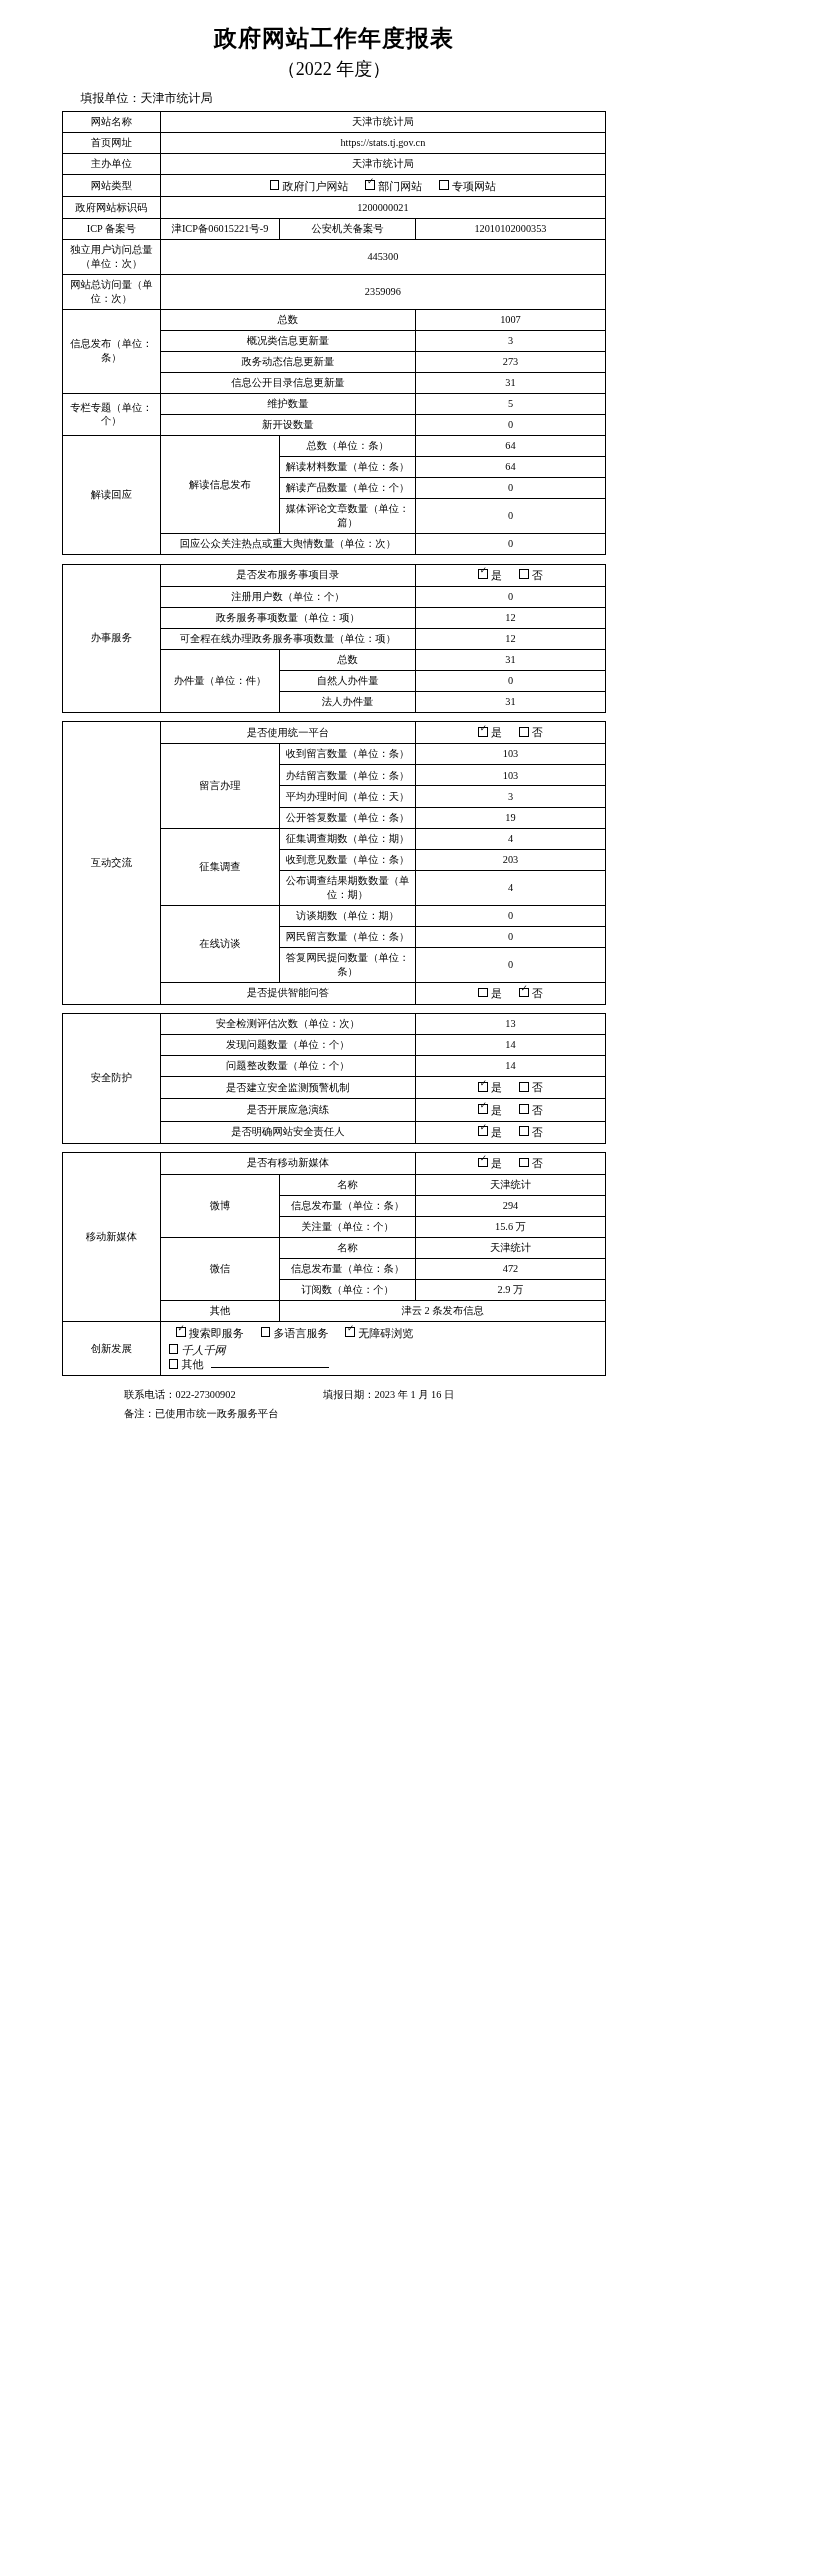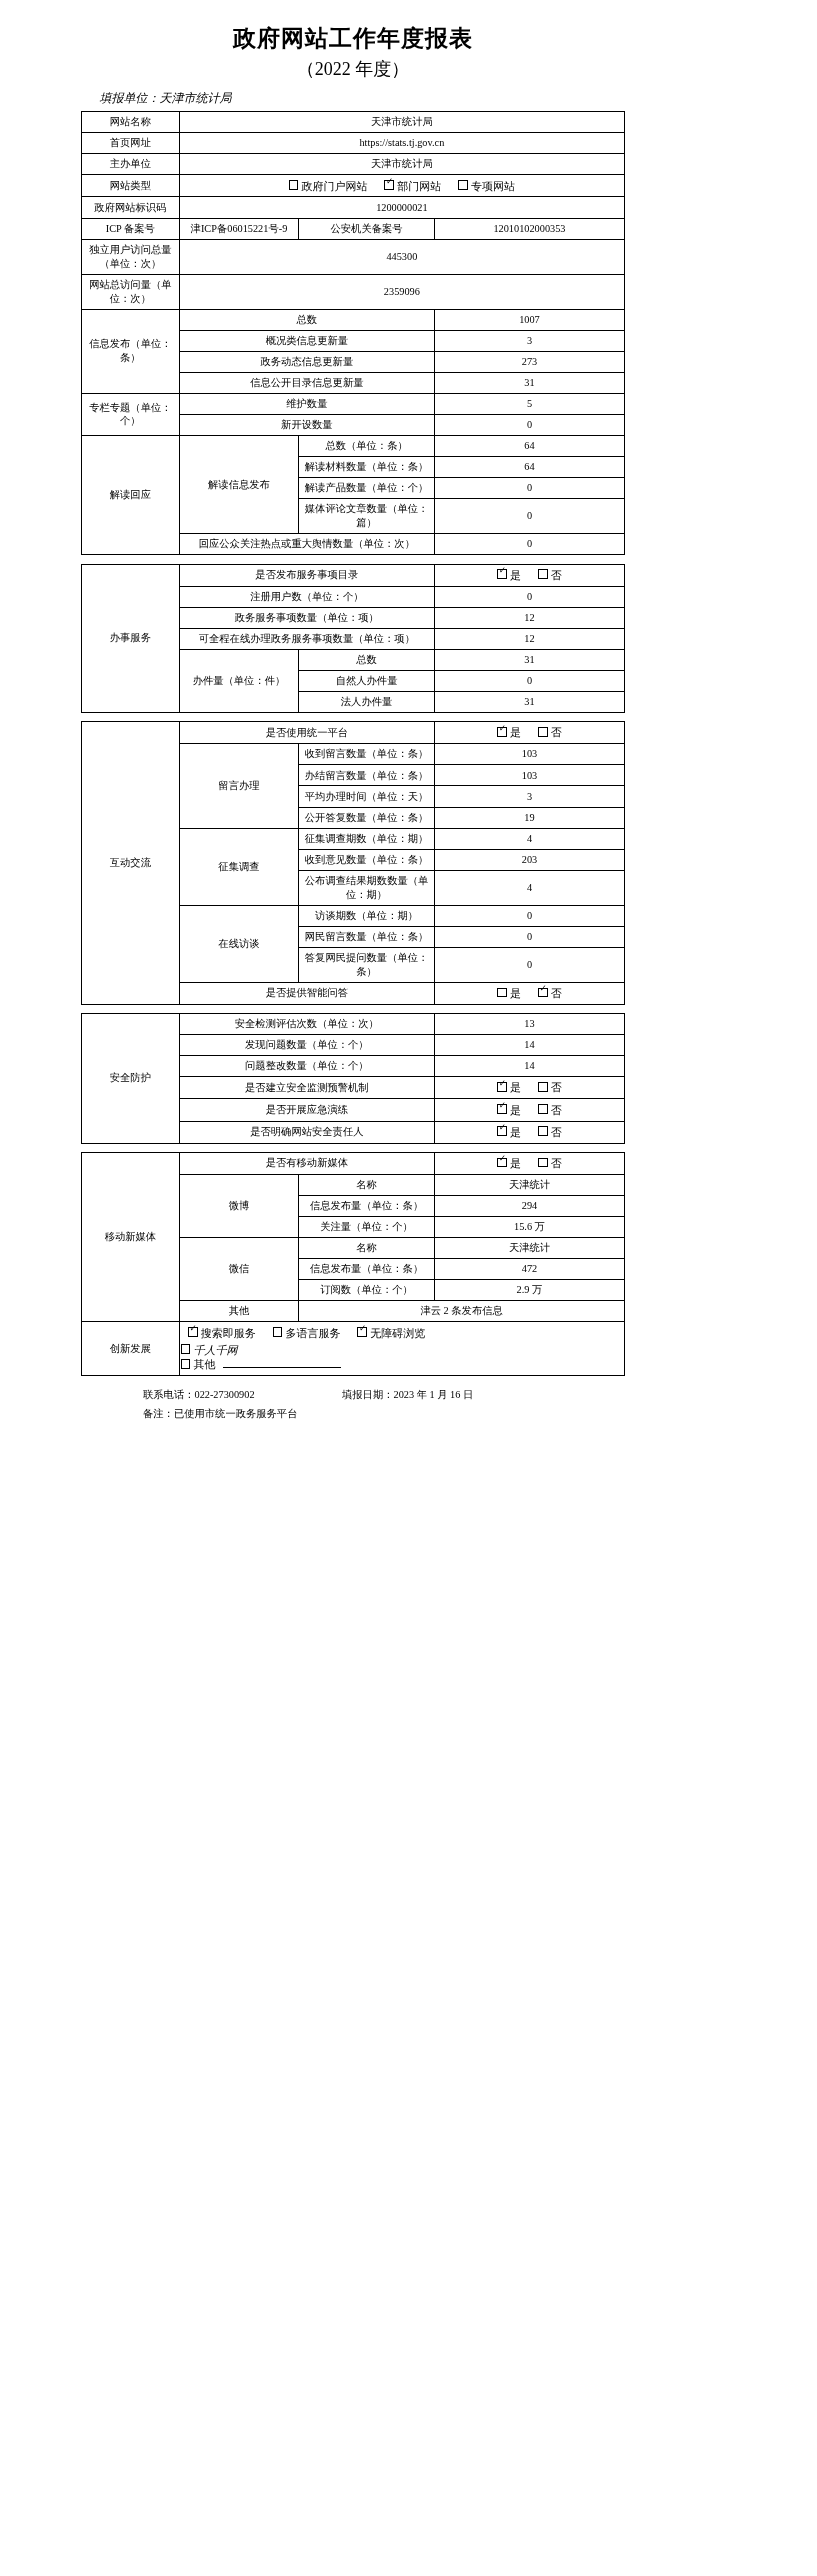--- a/index.html
+++ b/index.html
@@ -1,20 +1,20 @@
 <!DOCTYPE html>
 <html style="font-size:8.2px"><head>
 <meta charset="utf-8">
 <style>
   html,body{margin:0;padding:0;background:#fff;}
   body{width:818px;font-family:"Liberation Serif","DejaVu Serif",serif;color:#000;}
-  .page{width:668px;box-sizing:border-box;padding:17.5px 62px 10.3px 62px;margin-left:19px;}
+  .page{width:668px;box-sizing:border-box;padding:17.5px 62px 10.3px 62px;}
   .title{text-align:center;font-size:23px;font-weight:bold;letter-spacing:1px;margin:5.2px 0 3.1px 0;}
   .subtitle{text-align:center;font-size:18px;margin:0 0 9.3px 0;}
-  .org-line{font-size:12px;margin:0 0 4.1px 18.5px;font-style:italic;}
+  .org-line{font-size:12px;margin:0 0 4.1px 18.5px;}
   table{border-collapse:collapse;width:100%;table-layout:fixed;}
   td{border:0.5px solid #000;font-size:10.3px;text-align:center;vertical-align:middle;padding:3.1px 2.1px;line-height:1.35;}
   .tbl{margin-bottom:8.2px;}
   .lbl{font-size:10.3px;}
   .chk{display:inline-block;margin:0 7.2px;white-space:nowrap;font-size:11px;}
   .box{display:inline-block;width:7.7px;height:7.7px;border:0.5px solid #000;margin-right:3.1px;position:relative;top:0.5px;}
   .box.checked::after{content:"✓";position:absolute;left:0.5px;top:-3.6px;font-size:8.8px;line-height:7.7px;}
   .footer{margin-top:7.2px;font-size:10.3px;line-height:1.9;}
   .footer .row{display:flex;}
   .footer .row > div{margin-right:24px;}
@@ -339,21 +339,21 @@
         <td>订阅数（单位：个）</td>
         <td colspan="2">2.9 万</td>
       </tr>
       <tr>
         <td>其他</td>
         <td colspan="3">津云 2 条发布信息</td>
       </tr>
 
       <tr>
         <td class="lbl">创新发展</td>
-        <td colspan="4" style="text-align:left;padding-left:1px;">
+        <td colspan="4" style="text-align:left;padding-left:8px;">
           <div style="margin-bottom:2.1px;">
             <span class="chk"><span class="box checked"></span><span>搜索即服务</span></span>
             <span class="chk"><span class="box"></span><span>多语言服务</span></span>
             <span class="chk"><span class="box checked"></span><span>无障碍浏览</span></span>
           </div>
           <div>
             <span class="chk" style="margin-left:0;font-style:italic;"><span class="box"></span><span>千人千网</span></span>
           </div>
           <div>
             <span class="chk" style="margin-left:0;"><span class="box"></span><span>其他</span></span><span class="uline"></span>

